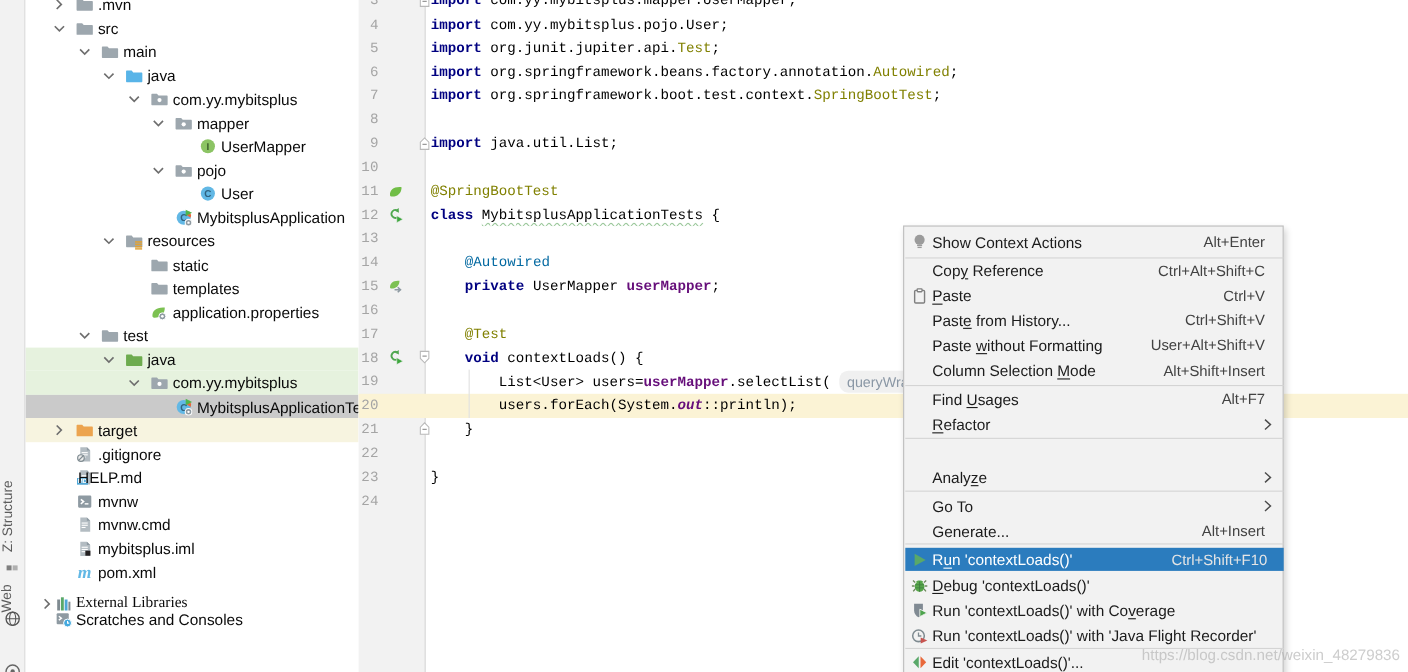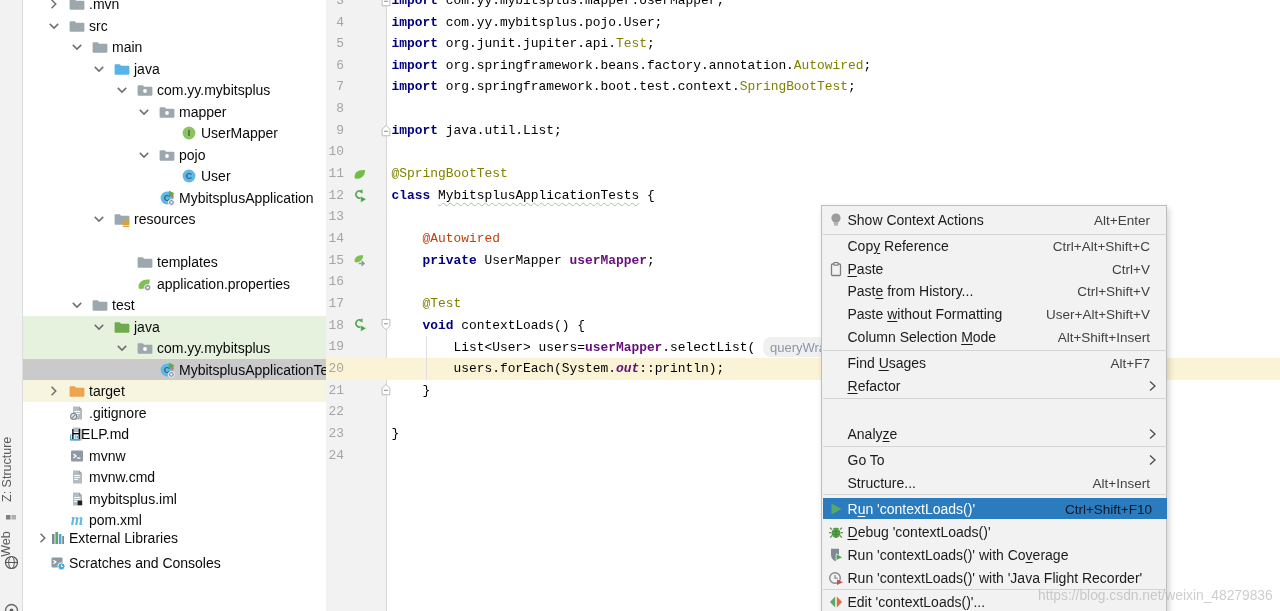--- a/index.html
+++ b/index.html
@@ -18,21 +18,21 @@
 .hint { background:#F0F0F0; color:#8A97A5; font-family:"Liberation Sans",sans-serif; font-size:13px; border-radius:8px 0 0 8px; padding:2.5px 0 2.5px 7px; }
 .fm { position:absolute; z-index:3; left:380px; line-height:0; }
 #iguide { position:absolute; z-index:2; left:425.9px; top:336px; width:1px; height:44px; background:#E0E0E0; }
 #menu { position:absolute; z-index:10; left:821px; top:205px; width:346px; height:420px; background:#F2F2F2; border:1px solid #BDBDBD; box-shadow:2px 3px 6px rgba(0,0,0,0.18); }
 .mrow { position:absolute; left:1px; width:342px; height:21px; }
 .mrow.sel { background:#2B7CBE; width:344px; }
 .mi { position:absolute; left:5px; top:50%; transform:translateY(-50%); line-height:0; }
 .mlabel { position:absolute; left:24.5px; top:50%; transform:translateY(-50%); font-size:14px; color:#1B1B1B; white-space:nowrap; }
 .sel .mlabel { color:#fff; }
 .msc { position:absolute; right:15px; top:50%; transform:translateY(-50%); font-size:13.5px; color:#424242; }
-.sel .msc { color:#0f172a; }
+.sel .msc { color:#e5e5e5; }
 .marr { position:absolute; right:8px; top:50%; transform:translateY(-50%); line-height:0; }
 .msep { position:absolute; left:1px; width:344px; height:1px; background:#D4D4D4; }
 .mn { text-decoration:underline; text-underline-offset:2px; }
 #wm { position:absolute; left:1038px; top:588px; font-size:13.8px; color:rgba(172,172,172,0.6); white-space:nowrap; z-index:50; }
 </style></head>
 <body>
 <div id="root">
 <div id="tree">
 <div class="trow" style="top:-6.5px;">
         <span class="tc" style="left:24px"><svg width="14" height="14" viewBox="0 0 16 16" style="">
@@ -131,20 +131,26 @@
           </svg></span>
         <span class="ti" style="left:91px"><svg width="16" height="16" viewBox="0 0 16 16" style="">
             <path d="M1.5 3.2h4.2l1.4 1.6h7.4c.5 0 .9.4.9.9v7.1c0 .5-.4.9-.9.9H1.5c-.5 0-.9-.4-.9-.9V4.1c0-.5.4-.9.9-.9z" fill="#9DA7AE"></path>
             <rect x="8.8" y="8.2" width="6.4" height="1.5" fill="#DFA238"></rect>
             <rect x="8.8" y="10.4" width="6.4" height="1.5" fill="#DFA238"></rect>
             <rect x="8.8" y="12.6" width="6.4" height="1.5" fill="#DFA238"></rect>
             <rect x="8.8" y="14.6" width="6.4" height="1.5" fill="#DFA238"></rect>
           </svg></span>
         <span class="tl" style="left:111px">resources</span>
       </div>
+<div class="trow" style="top:229.9px;">
+        <span class="ti" style="left:114px"><svg width="16" height="16" viewBox="0 0 16 16" style="">
+            <path d="M1.5 3.2h4.2l1.4 1.6h7.4c.5 0 .9.4.9.9v7.1c0 .5-.4.9-.9.9H1.5c-.5 0-.9-.4-.9-.9V4.1c0-.5.4-.9.9-.9z" fill="#9DA7AE"></path>
+          </svg></span>
+        <span class="tl" style="left:134px">static</span>
+      </div>
 <div class="trow" style="top:272.9px;">
         <span class="ti" style="left:114px"><svg width="16" height="16" viewBox="0 0 16 16" style="">
             <path d="M1.6 11.8 C1 6.4 5.4 3 12.8 3.6 C12.9 9.4 8.8 13.2 3 12.9 C2.4 12.6 1.8 12.3 1.6 11.8Z" fill="#7CC152"></path>
             <circle cx="10.6" cy="11.6" r="3.2" fill="#8E9AA2" stroke="#FDFDFD" stroke-width="0.9"></circle>
             <circle cx="10.6" cy="11.6" r="1.2" fill="#fff"></circle>
           </svg></span>
         <span class="tl" style="left:134px">application.properties</span>
       </div>
 <div class="trow" style="top:251.4px;">
         <span class="ti" style="left:114px"><svg width="16" height="16" viewBox="0 0 16 16" style="">
@@ -252,21 +258,21 @@
             <rect x="8.6" y="9.6" width="4.6" height="4.6" fill="#231F20"></rect>
           </svg></span>
         <span class="tl" style="left:66px">mybitsplus.iml</span>
       </div>
 <div class="trow" style="top:509.5px;">
         <span class="ti" style="left:46px"><svg width="16" height="16" viewBox="0 0 16 16" style="">
             <text x="8" y="13.2" font-size="16" font-style="italic" font-weight="bold" font-family="Liberation Serif" text-anchor="middle" fill="#62B8E5">m</text>
           </svg></span>
         <span class="tl" style="left:66px">pom.xml</span>
       </div>
-<div class="trow" style="top:527px;">
+<div class="trow" style="top:538px;font-family:Liberation Serif, serif;">
         <span class="tc" style="left:13px"><svg width="14" height="14" viewBox="0 0 16 16" style="">
             <path d="M5.2 3.2 L10 8 L5.2 12.8" stroke="#6E6E6E" stroke-width="1.7" fill="none"></path>
           </svg></span>
         <span class="ti" style="left:27px"><svg width="16" height="16" viewBox="0 0 16 16" style="">
             <rect x="2" y="4" width="2.6" height="10" fill="#7F8B91"></rect>
             <rect x="5.4" y="2" width="2.6" height="12" fill="#59A869"></rect>
             <rect x="8.8" y="4" width="2.6" height="10" fill="#4FA7D6"></rect>
             <rect x="12.2" y="6" width="1.8" height="8" fill="#7F8B91"></rect>
           </svg></span>
         <span class="tl" style="left:46px">External Libraries</span>
@@ -326,21 +332,21 @@
 <div id="iguide"></div>
 <div id="code">
 <div class="cl" style="top:-10.2px"><b style="color:#000080">import</b> com.yy.mybitsplus.mapper.UserMapper;</div>
 <div class="cl" style="top:11.5px"><b style="color:#000080">import</b> com.yy.mybitsplus.pojo.User;</div>
 <div class="cl" style="top:33.1px"><b style="color:#000080">import</b> org.junit.jupiter.api.<span style="color:#808000">Test</span>;</div>
 <div class="cl" style="top:54.8px"><b style="color:#000080">import</b> org.springframework.beans.factory.annotation.<span style="color:#808000">Autowired</span>;</div>
 <div class="cl" style="top:76.4px"><b style="color:#000080">import</b> org.springframework.boot.test.context.<span style="color:#808000">SpringBootTest</span>;</div>
 <div class="cl" style="top:119.7px"><b style="color:#000080">import</b> java.util.List;</div>
 <div class="cl" style="top:163.0px"><span style="color:#808000">@SpringBootTest</span></div>
 <div class="cl" style="top:184.7px"><b style="color:#000080">class</b> <span class="wavy">MybitsplusApplicationTests</span> {</div>
-<div class="cl" style="top:228.0px">    <span style="color:#c2410c">@Autowired</span></div>
+<div class="cl" style="top:228.0px">    <span style="color:#0369a1">@Autowired</span></div>
 <div class="cl" style="top:249.6px">    <b style="color:#000080">private</b> UserMapper <b style="color:#660E7A">userMapper</b>;</div>
 <div class="cl" style="top:292.9px">    <span style="color:#808000">@Test</span></div>
 <div class="cl" style="top:314.6px">    <b style="color:#000080">void</b> contextLoads() {</div>
 <div class="cl" style="top:336.2px">        List&lt;User&gt; users=<b style="color:#660E7A">userMapper</b>.selectList( <span class="hint">queryWrapper:</span></div>
 <div class="cl" style="top:357.9px">        users.forEach(System.<b style="color:#660E7A;font-style:italic">out</b>::println);</div>
 <div class="cl" style="top:379.5px">    }</div>
 <div class="cl" style="top:422.8px">}</div>
 </div>
 <div id="folds">
 <span class="fm" style="top:-7.3px"><svg width="12" height="15" viewBox="0 0 12 15.5">
@@ -429,21 +435,21 @@
             <path d="M2 1.5 L7 6 L2 10.5" stroke="#4C4C4C" stroke-width="1.3" fill="none"></path>
           </svg></span>
       </div>
 <div class="mrow" style="top:243.5px">
         <span class="mlabel">Go To</span>
         <span class="marr"><svg width="9" height="12" viewBox="0 0 9 12">
             <path d="M2 1.5 L7 6 L2 10.5" stroke="#4C4C4C" stroke-width="1.3" fill="none"></path>
           </svg></span>
       </div>
 <div class="mrow" style="top:266.5px">
-        <span class="mlabel">Structure...</span>
+        <span class="mlabel">Generate...</span>
         <span class="msc">Alt+Insert</span>
       </div>
 <div class="mrow sel" style="top:292.0px">
         <span class="mi"><svg width="16" height="16" viewBox="0 0 16 16" style="">
             <path d="M3.5 2.5 L13.5 8 L3.5 13.5 Z" fill="#59A869"></path>
           </svg></span>
         <span class="mlabel">R<span class="mn">u</span>n 'contextLoads()'</span>
         <span class="msc">Ctrl+Shift+F10</span>
       </div>
 <div class="mrow" style="top:315.0px">

